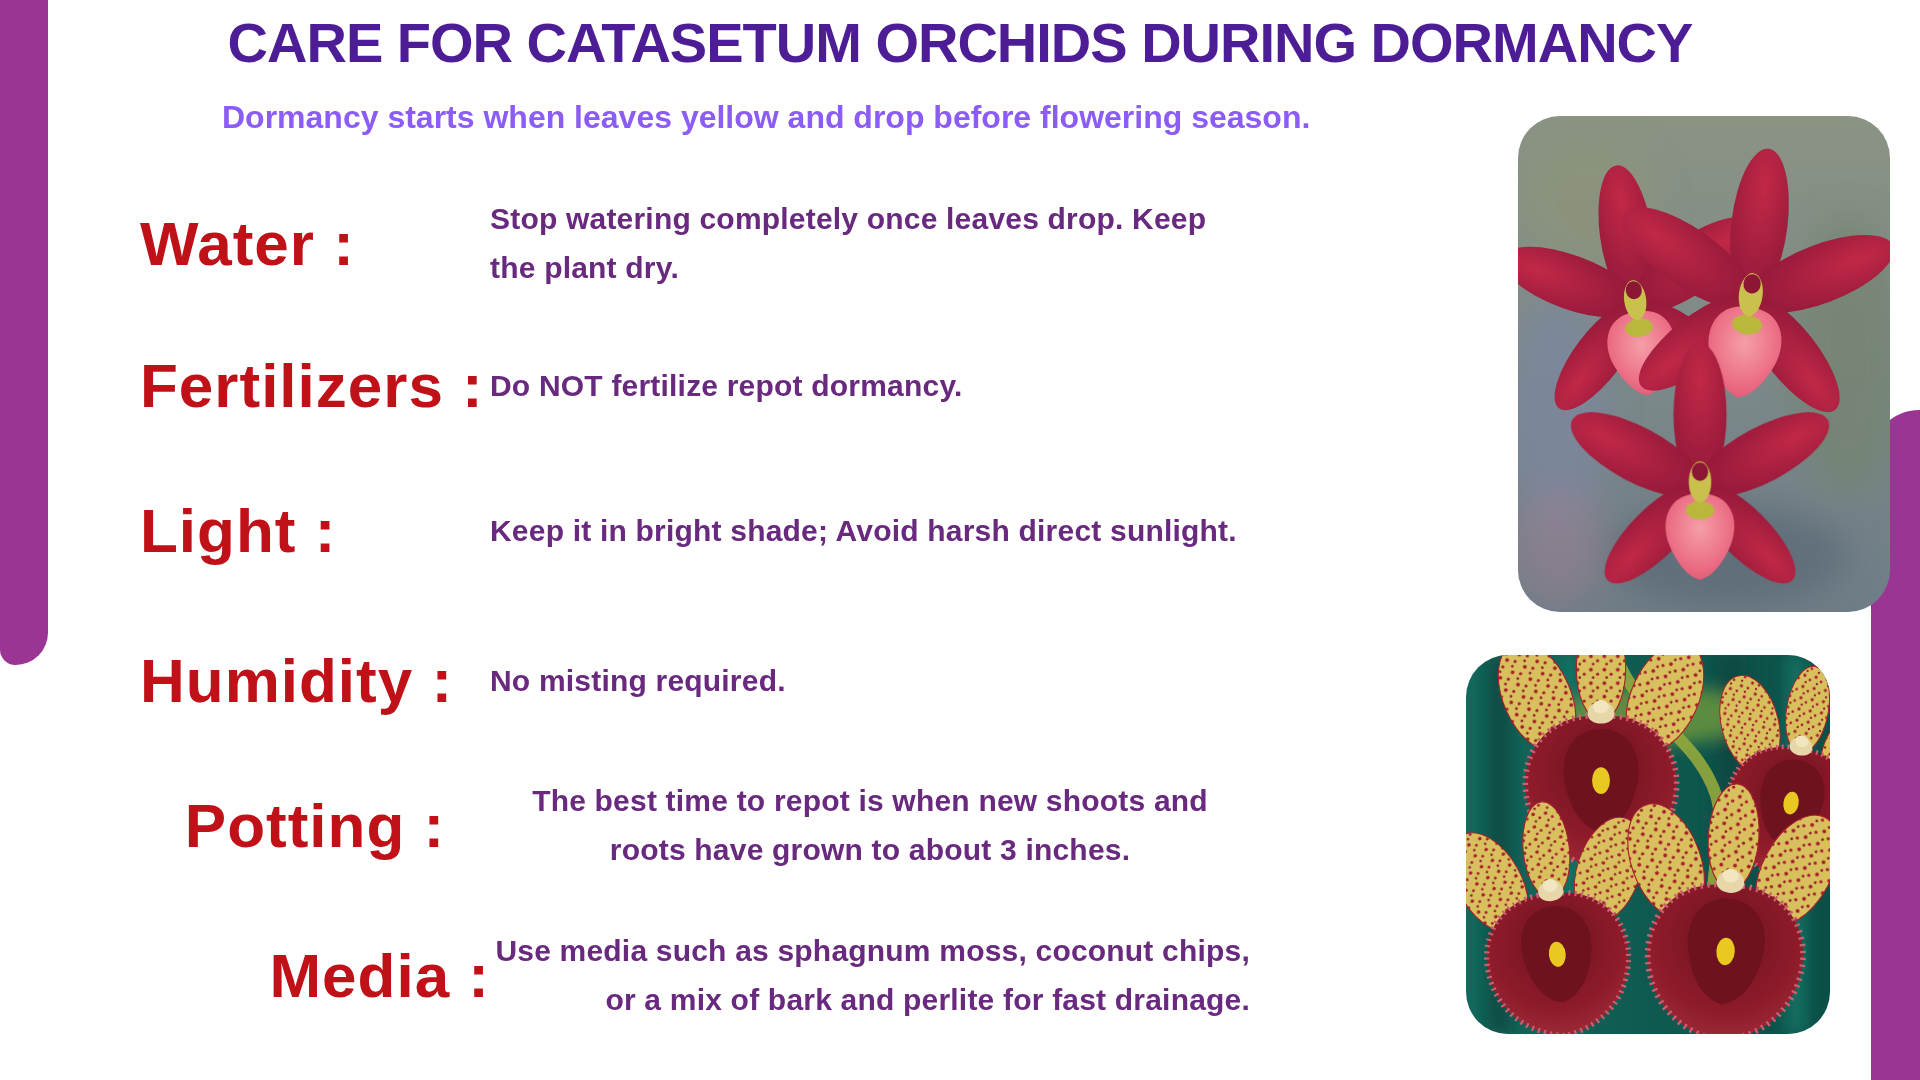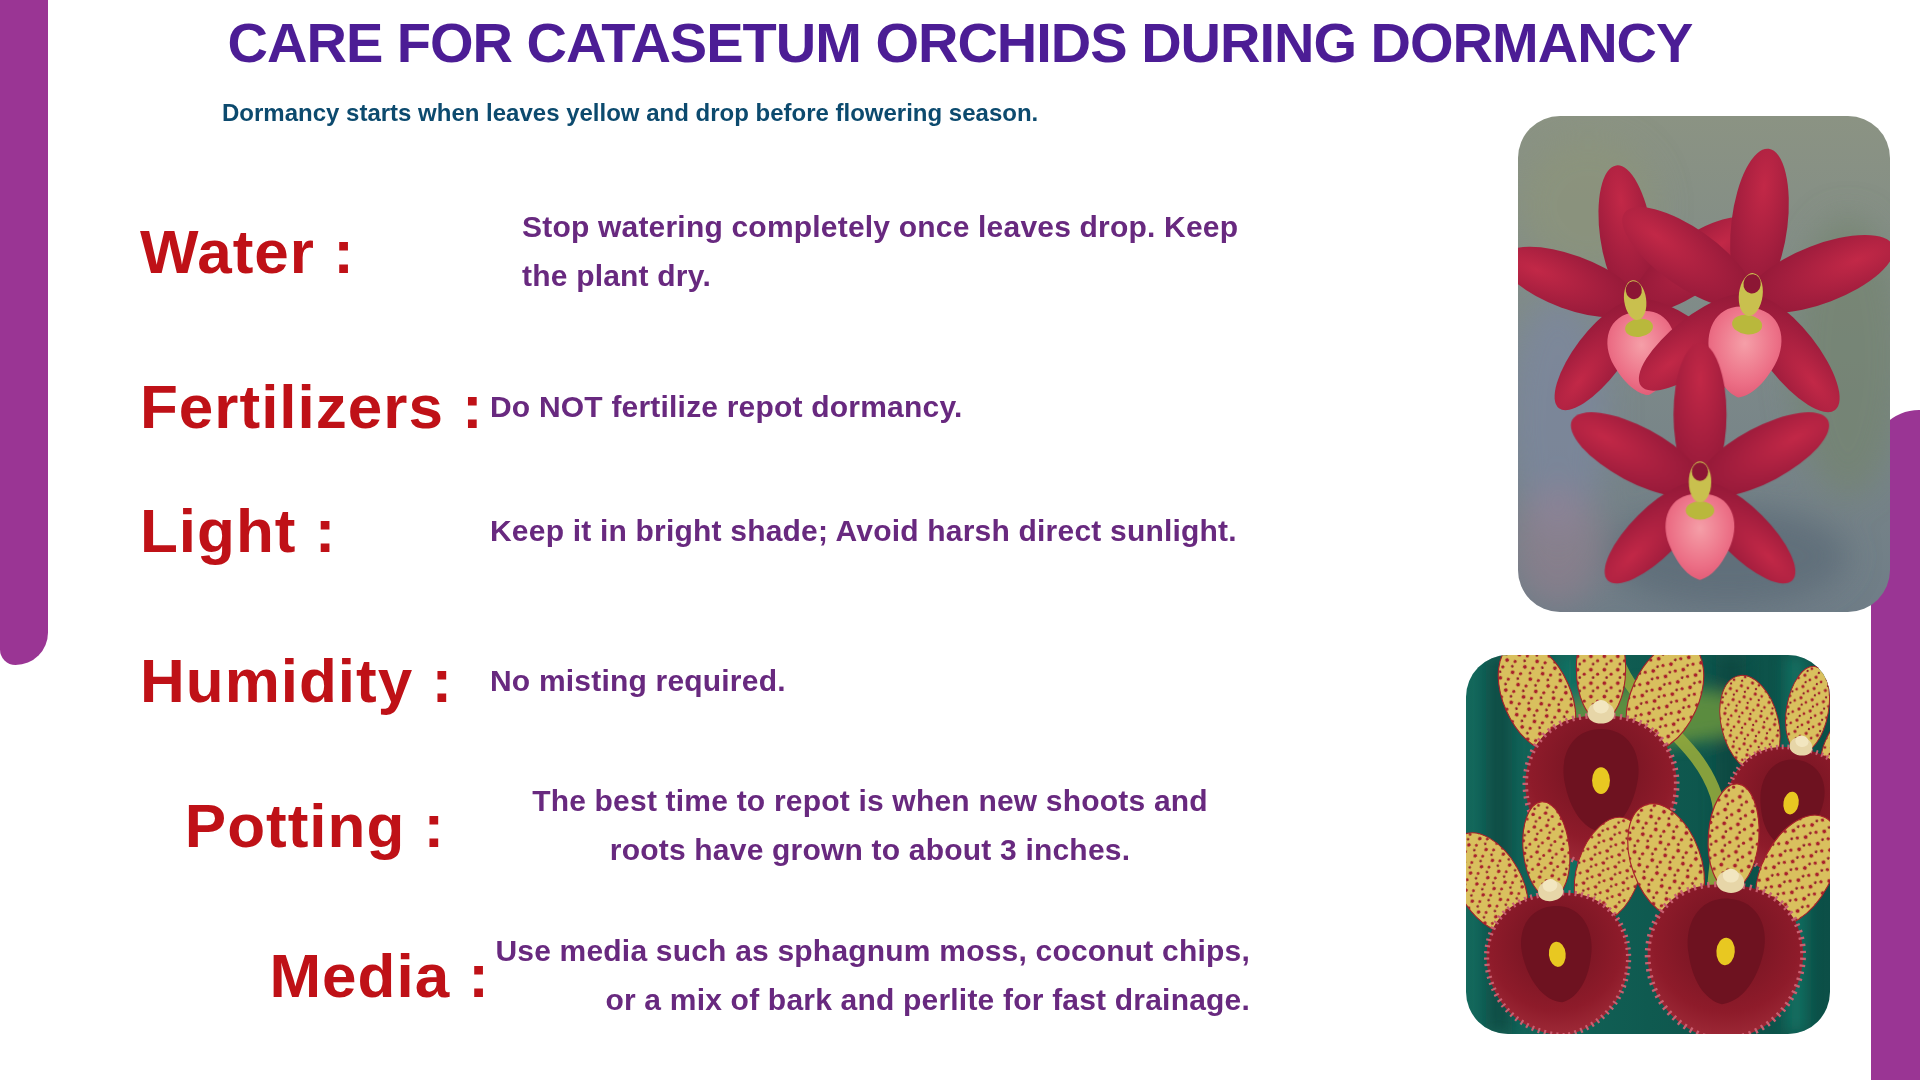--- a/index.html
+++ b/index.html
@@ -21,40 +21,40 @@
   }
   
   .title{
     position:absolute;left:0;top:10px;width:1920px;
     text-align:center;
     font-size:56px;font-weight:bold;letter-spacing:-1px;
     color:#4c1d95;white-space:nowrap;
   }
   .subtitle{
     position:absolute;left:222px;top:99px;
-    font-size:24px;font-weight:bold;
-    color:#0c4a6e;white-space:nowrap;
+    font-size:32px;font-weight:bold;
+    color:#8b5cf6;white-space:nowrap;
   }
   
   .row{
     position:absolute;left:140px;width:1320px;
     display:flex;align-items:center;
   }
   .row .label{
     width:350px;flex:0 0 350px;
     font-size:62px;font-weight:bold;letter-spacing:1px;
     color:#bf1117;white-space:nowrap;
   }
   .row .desc{
     width:760px;max-width:760px;
     font-size:30px;font-weight:bold;letter-spacing:0.2px;
     line-height:49px;color:#68297f;
   }
-  .row-1{top:196px;height:110px;gap:32px;}
-  .row-2{top:376px;height:60px;}
+  .row-1{top:188px;height:110px;}
+  .row-2{top:355px;height:60px;}
   .row-3{top:475px;height:110px;align-items:center;}
   .row-4{top:650px;height:60px;}
   .row-5{top:770px;height:110px;text-align:center;}
   .row-6{top:920px;height:110px;text-align:right;}
   
   .photo{position:absolute;border-radius:42px;overflow:hidden;}
   .photo svg{display:block;}
   .photo-top{left:1518px;top:116px;width:372px;height:496px;}
   .photo-bottom{left:1466px;top:655px;width:364px;height:379px;}
 </style>

